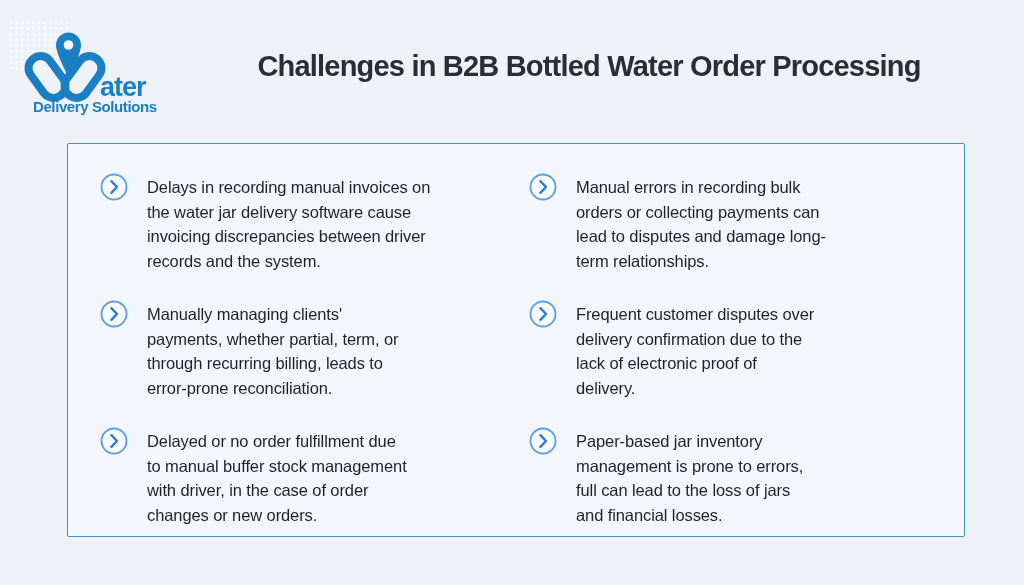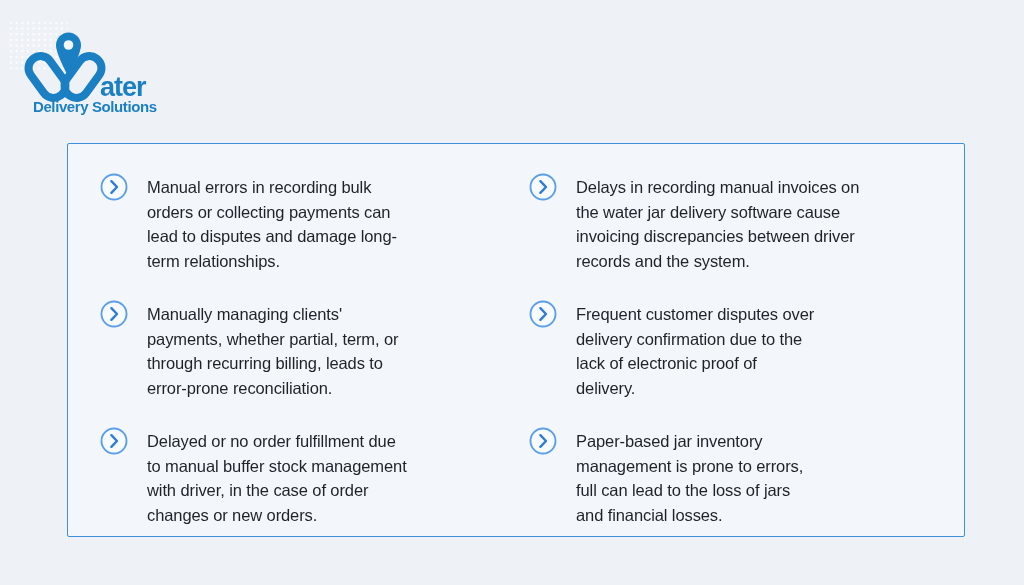--- a/index.html
+++ b/index.html
@@ -106,43 +106,44 @@
 
       <g fill="none" stroke="#1b7fc4" stroke-width="8">
         <rect x="35" y="54" width="24" height="46" rx="12" transform="rotate(-36 47 77)"></rect>
         <rect x="71" y="54" width="24" height="46" rx="12" transform="rotate(36 83 77)"></rect>
       </g>
       <text class="brand-text" x="100" y="96" font-size="27" fill="#1b7fc4">ater</text>
       <text class="tagline-text" x="33" y="112" font-size="15" fill="#1b7fc4">Delivery Solutions</text>
     </svg>
   </div>
 
+  <h1 class="title">Challenges in B2B Bottled Water Order Processing</h1>
 
   <div class="panel">
+
+    <div class="item">
+      <svg class="bullet" viewBox="0 0 30 30">
+        <circle cx="15" cy="15" r="13.4" fill="#f8fbfe" stroke="#5b9ee9" stroke-width="2"></circle>
+        <path d="M12.2 8.8 L18.2 15 L12.2 21.2" fill="none" stroke="#2f7cd6" stroke-width="2.6" stroke-linecap="round" stroke-linejoin="round"></path>
+      </svg>
+      <p class="item-text">Delays in recording manual invoices on
+the water jar delivery software cause
+invoicing discrepancies between driver
+records and the system.</p>
+    </div>
 
     <div class="item">
       <svg class="bullet" viewBox="0 0 30 30">
         <circle cx="15" cy="15" r="13.4" fill="#f8fbfe" stroke="#5b9ee9" stroke-width="2"></circle>
         <path d="M12.2 8.8 L18.2 15 L12.2 21.2" fill="none" stroke="#2f7cd6" stroke-width="2.6" stroke-linecap="round" stroke-linejoin="round"></path>
       </svg>
       <p class="item-text">Manual errors in recording bulk
 orders or collecting payments can
 lead to disputes and damage long-
 term relationships.</p>
-    </div>
-
-    <div class="item">
-      <svg class="bullet" viewBox="0 0 30 30">
-        <circle cx="15" cy="15" r="13.4" fill="#f8fbfe" stroke="#5b9ee9" stroke-width="2"></circle>
-        <path d="M12.2 8.8 L18.2 15 L12.2 21.2" fill="none" stroke="#2f7cd6" stroke-width="2.6" stroke-linecap="round" stroke-linejoin="round"></path>
-      </svg>
-      <p class="item-text">Delays in recording manual invoices on
-the water jar delivery software cause
-invoicing discrepancies between driver
-records and the system.</p>
     </div>
 
     <div class="item">
       <svg class="bullet" viewBox="0 0 30 30">
         <circle cx="15" cy="15" r="13.4" fill="#f8fbfe" stroke="#5b9ee9" stroke-width="2"></circle>
         <path d="M12.2 8.8 L18.2 15 L12.2 21.2" fill="none" stroke="#2f7cd6" stroke-width="2.6" stroke-linecap="round" stroke-linejoin="round"></path>
       </svg>
       <p class="item-text">Manually managing clients'
 payments, whether partial, term, or
 through recurring billing, leads to

